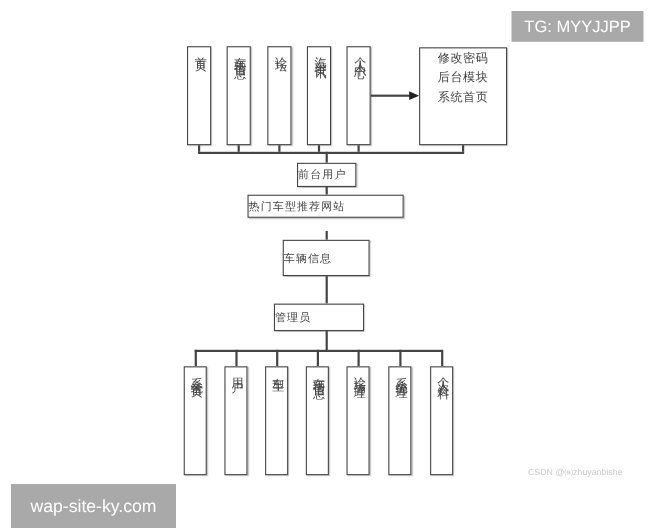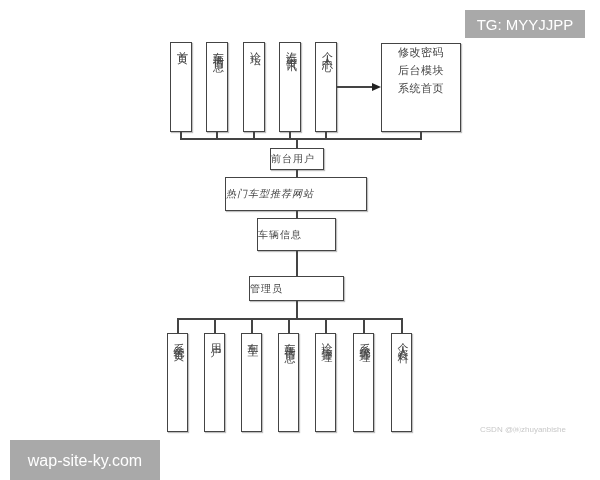--- a/index.html
+++ b/index.html
@@ -53,31 +53,31 @@
 <div class="line" style="left:325px;top:132px;width:1.5px;height:6px;"></div>
 <div class="line" style="left:420px;top:132px;width:1.5px;height:6px;"></div>
 <div class="line" style="left:180px;top:138px;width:242px;height:1.5px;"></div>
 <div class="line" style="left:296px;top:138px;width:1.5px;height:10px;"></div>
 
 <div class="node hnode" style="left:270px;top:148px;width:54px;height:22px;">
     <span>前台用户</span>
   </div>
 <div class="line" style="left:296px;top:170px;width:1.5px;height:7px;"></div>
 
-<div class="node hnode" style="left:225px;top:177px;width:142px;height:34px;font-style:italic;">
+<div class="node hnode" style="left:225px;top:177px;width:142px;height:21px;">
     <span>热门车型推荐网站</span>
   </div>
 <div class="line" style="left:296px;top:210px;width:1.5px;height:8px;"></div>
 
 <div class="node hnode" style="left:257px;top:218px;width:79px;height:33px;">
     <span>车辆信息</span>
   </div>
 <div class="line" style="left:296px;top:251px;width:1.5px;height:25px;"></div>
 
-<div class="node hnode" style="left:249px;top:276px;width:95px;height:25px;">
+<div class="node hnode" style="left:249px;top:276px;width:82px;height:25px;">
     <span>管理员</span>
   </div>
 <div class="line" style="left:296px;top:301px;width:1.5px;height:18px;"></div>
 
 <div class="line" style="left:177px;top:318px;width:225px;height:1.5px;"></div>
 <div class="line" style="left:177px;top:318px;width:1.5px;height:15px;"></div>
 <div class="line" style="left:214px;top:318px;width:1.5px;height:15px;"></div>
 <div class="line" style="left:251px;top:318px;width:1.5px;height:15px;"></div>
 <div class="line" style="left:288px;top:318px;width:1.5px;height:15px;"></div>
 <div class="line" style="left:325px;top:318px;width:1.5px;height:15px;"></div>

